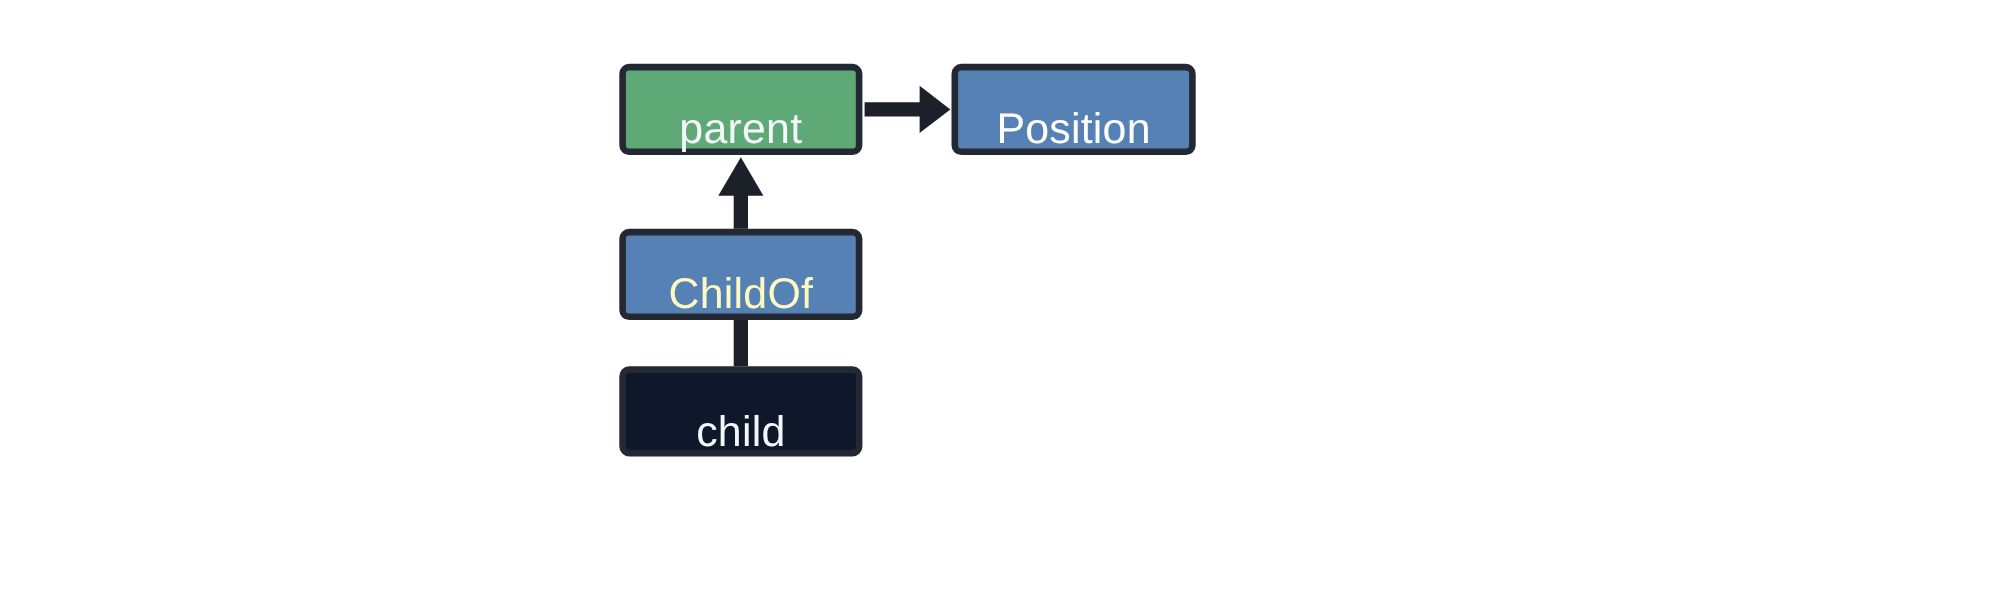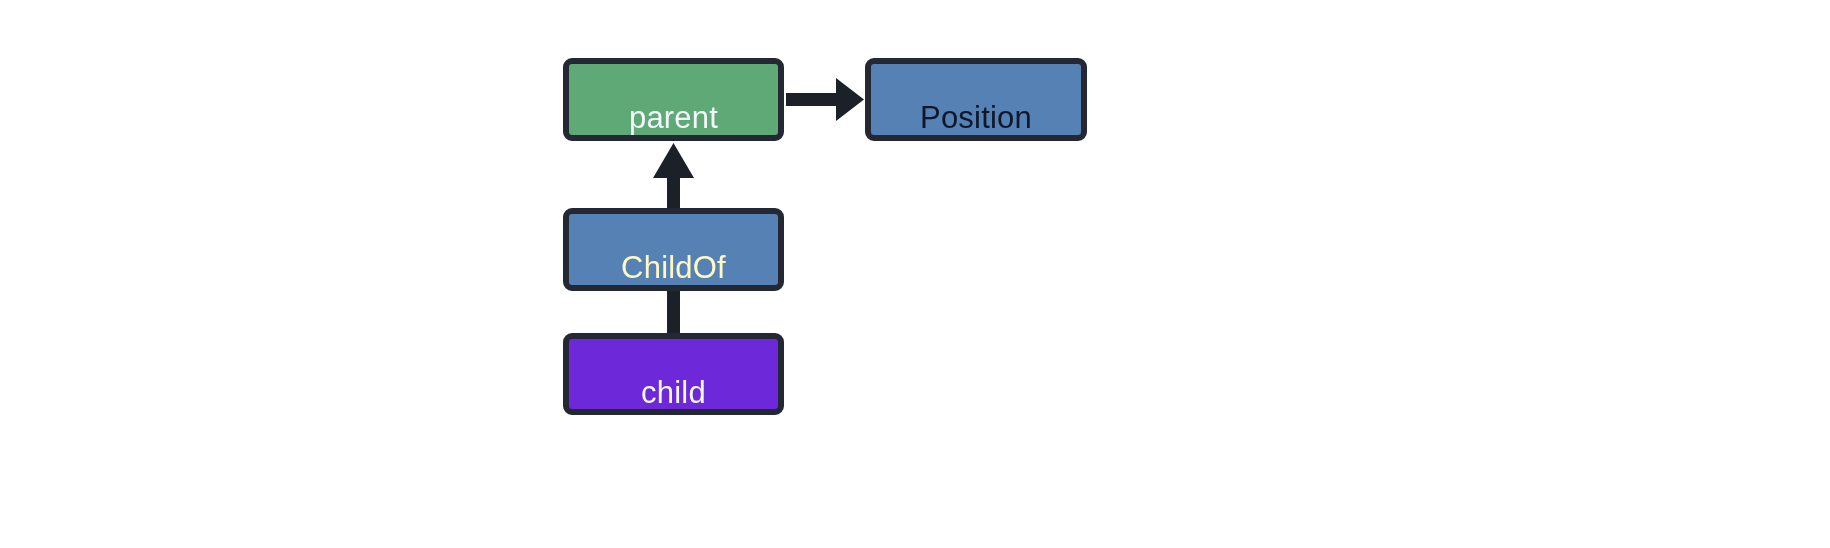--- a/index.html
+++ b/index.html
@@ -34,21 +34,21 @@
     border: 6px solid #242832;
     border-radius: 9px;
     display: flex;
     align-items: center;
     justify-content: center;
     line-height: 1;
   }
   .node-label {
     color: #f4f7fa;
     font-family: "Liberation Sans", sans-serif;
-    font-size: 31px;
+    font-size: 39px;
     font-weight: 400;
     letter-spacing: 0.2px;
     white-space: nowrap;
     text-align: center;
     margin-top: 36px;
   }
   .node.entity { background: #5fa977; }
   .node.relation { background: #5681b4; }
 
   
@@ -77,24 +77,24 @@
     <g>
       <line x1="673.5" y1="333" x2="673.5" y2="289" stroke="#1c2028" stroke-width="13" stroke-linecap="butt"></line>
     </g>
   </svg>
 
   <div class="node entity" id="node-parent" style="background: rgb(95, 169, 119); border-color: rgb(36, 40, 50);">
     <span class="node-label" style="color: rgb(244, 247, 250);">parent</span>
   </div>
 
   <div class="node relation" id="node-position" style="background: rgb(86, 129, 180); border-color: rgb(36, 40, 50);">
-    <span class="node-label" style="color: #0f172a;">Position</span>
+    <span class="node-label" style="color: #ffffff;">Position</span>
   </div>
 
   <div class="node relation" id="node-childof" style="background: rgb(86, 129, 180); border-color: rgb(36, 40, 50);">
     <span class="node-label" style="color: #fef9c3;">ChildOf</span>
   </div>
 
-  <div class="node entity" id="node-child" style="background: #6d28d9; border-color: rgb(36, 40, 50);">
+  <div class="node entity" id="node-child" style="background: #0f172a; border-color: rgb(36, 40, 50);">
     <span class="node-label" style="color: rgb(244, 247, 250);">child</span>
   </div>
 
 </div>
 
 </body></html>

